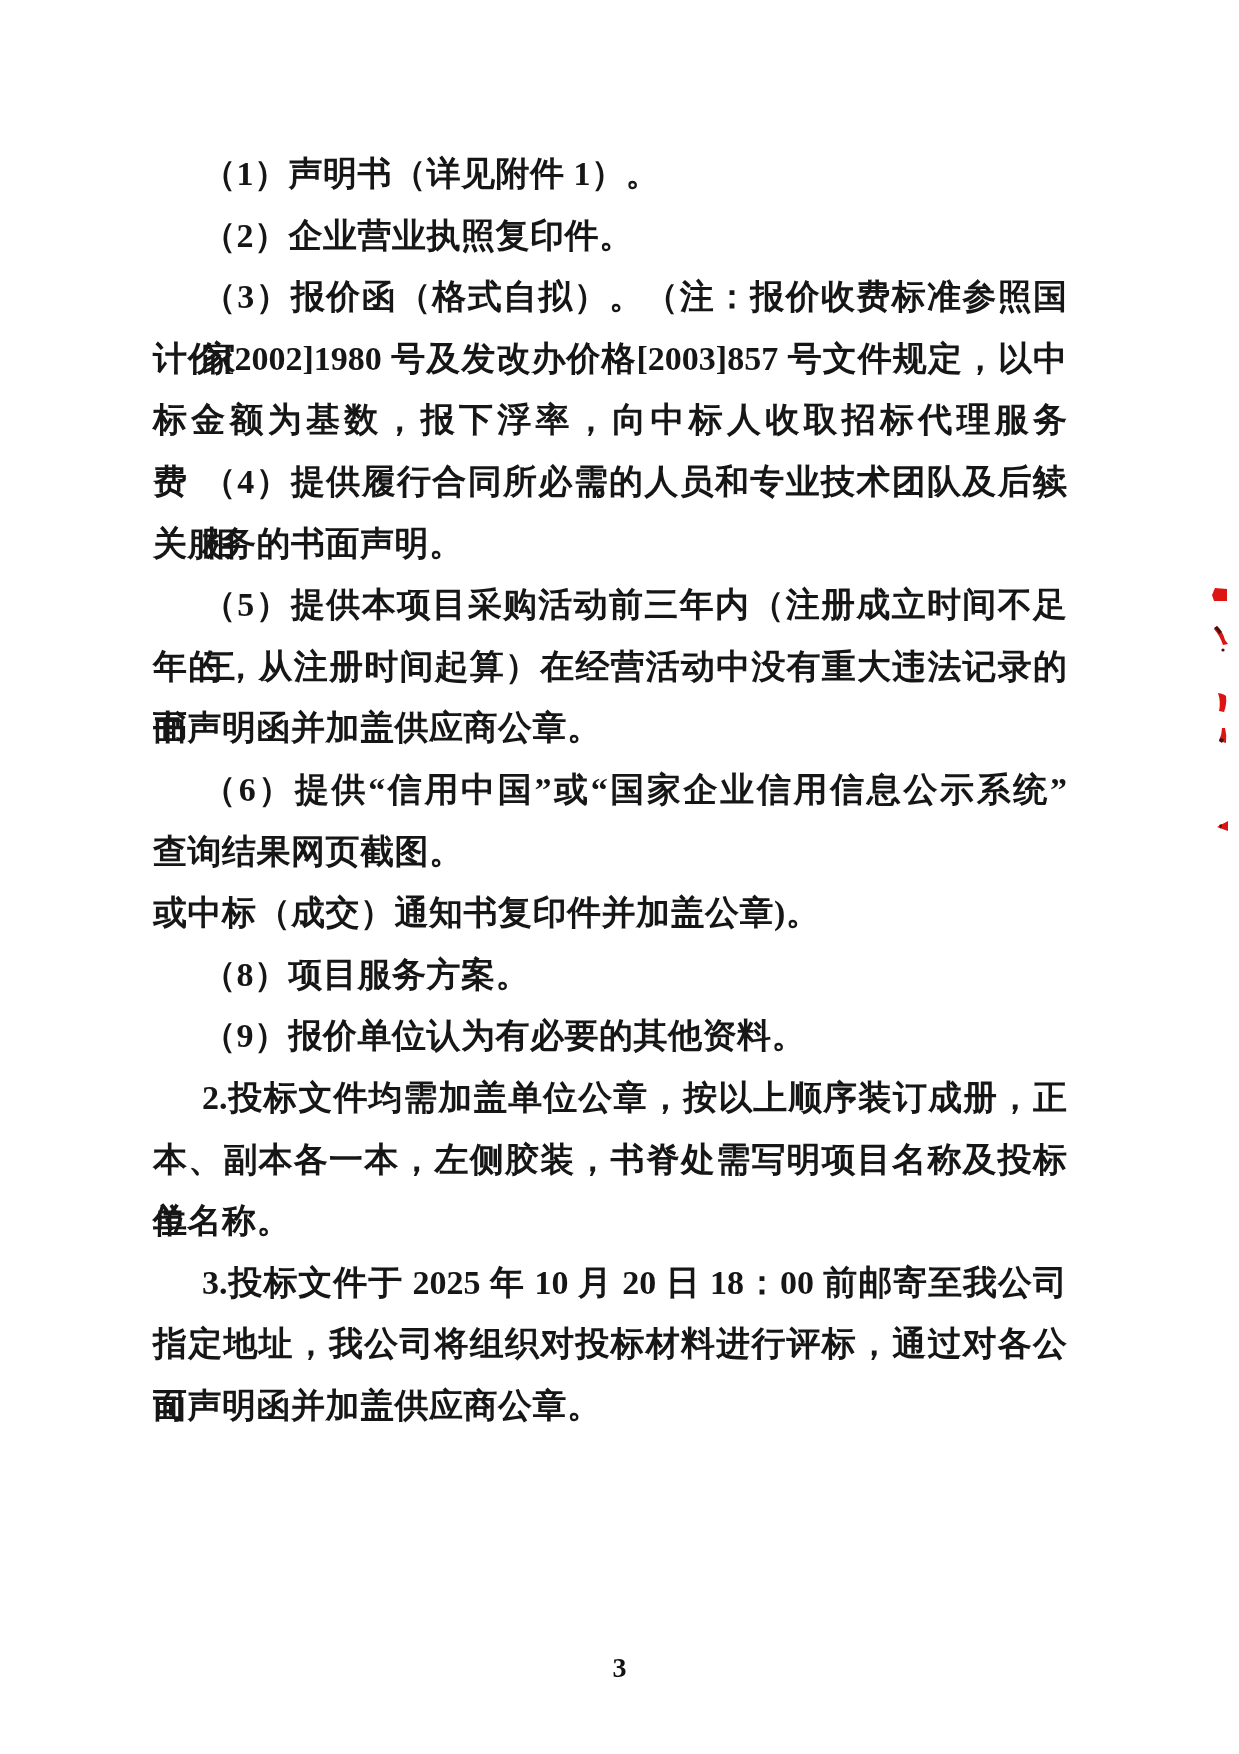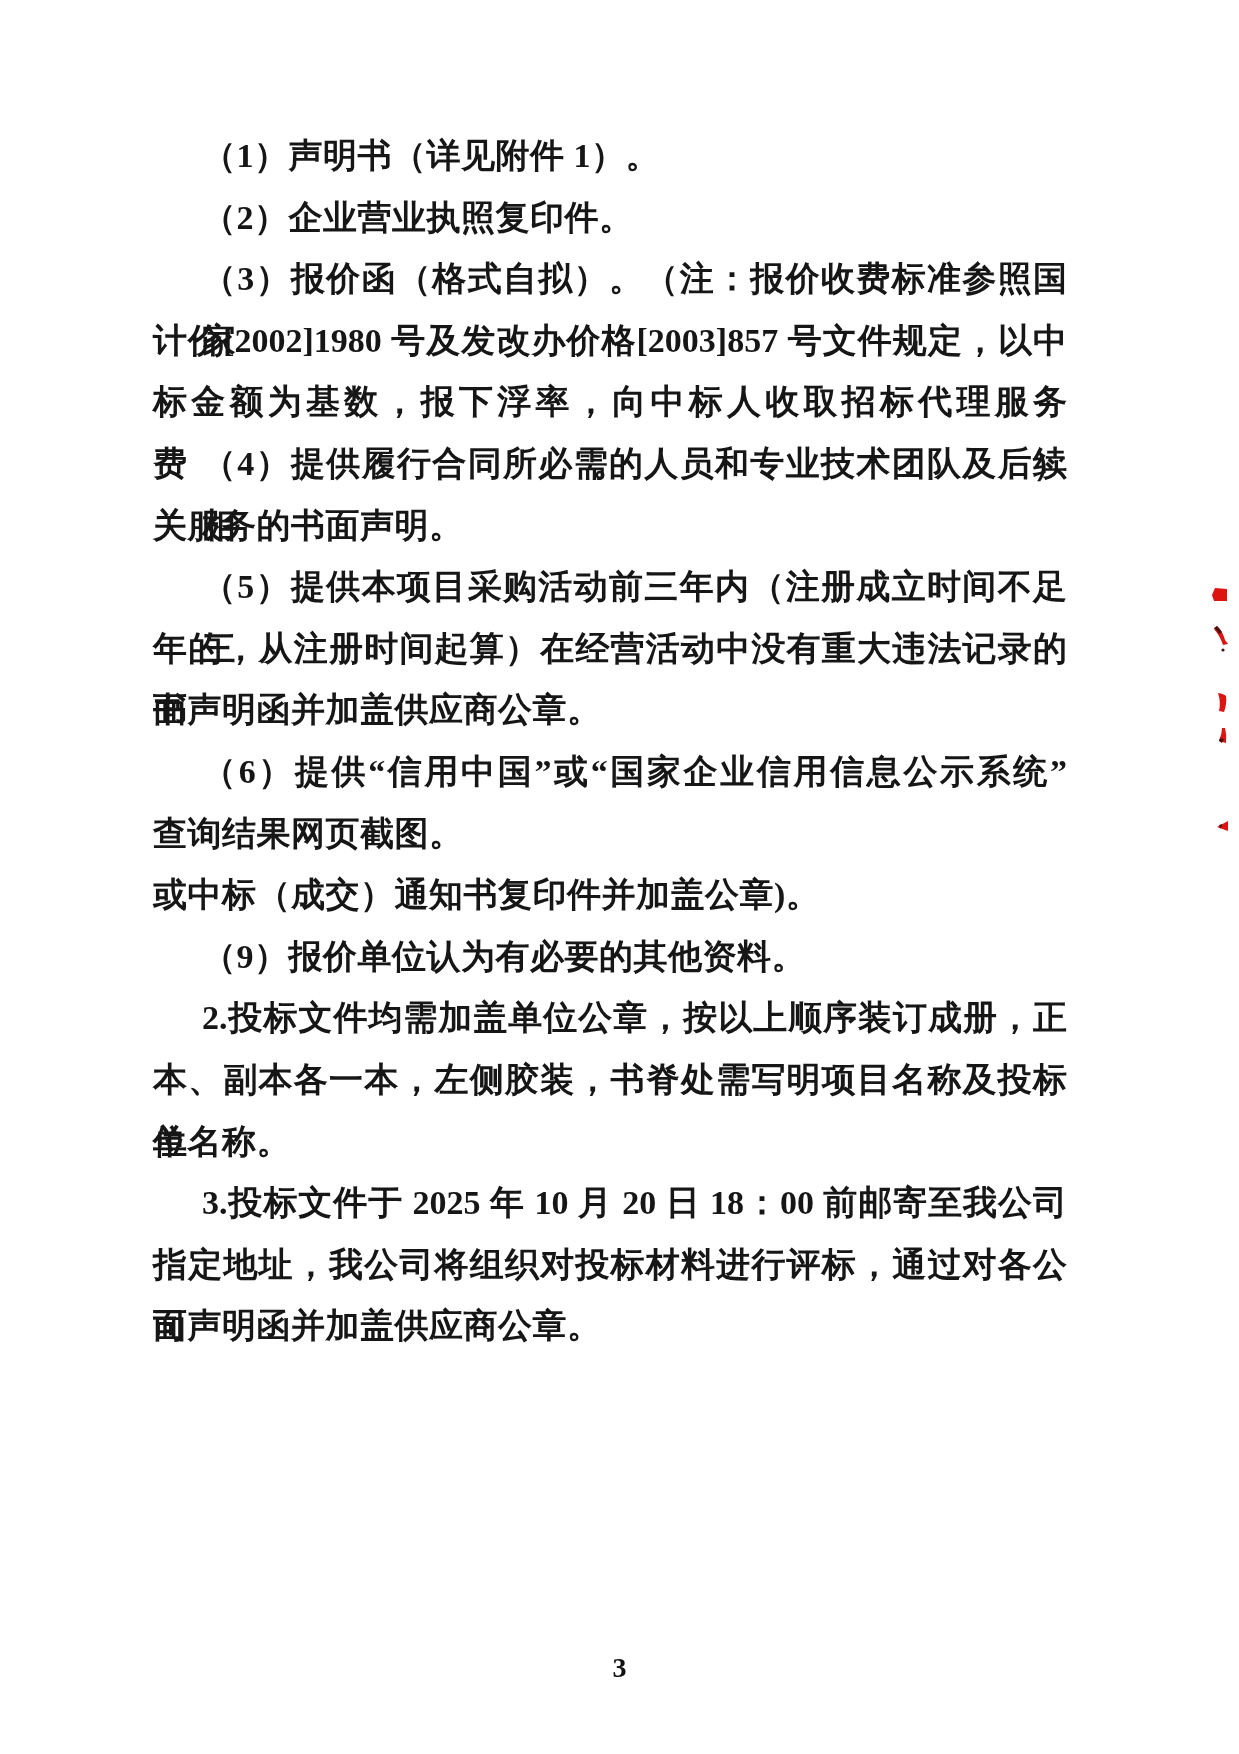--- a/index.html
+++ b/index.html
@@ -12,21 +12,21 @@
     width: 1239px;
     height: 1754px;
     background: #ffffff;
     overflow: hidden;
     font-family: "Liberation Serif", "DejaVu Serif", serif;
     color: #161616;
   }
   .content {
     position: absolute;
     left: 153px;
-    top: 125px;
+    top: 143px;
     width: 914px;
     font-size: 34px;
     line-height: 61.6px;
     font-weight: 600;
     letter-spacing: 0.5px;
     -webkit-font-smoothing: antialiased;
   }
   .line {
     white-space: nowrap;
     height: 61.6px;
@@ -74,20 +74,21 @@
       <div class="line fill">计价[2002]1980 号及发改办价格[2003]857 号文件规定，以中</div>
       <div class="line fill">标金额为基数，报下浮率，向中标人收取招标代理服务费。）</div>
       <div class="line indent fill">（4）提供履行合同所必需的人员和专业技术团队及后续相</div>
       <div class="line">关服务的书面声明。</div>
       <div class="line indent fill">（5）提供本项目采购活动前三年内（注册成立时间不足三</div>
       <div class="line fill">年的，从注册时间起算）在经营活动中没有重大违法记录的书</div>
       <div class="line">面声明函并加盖供应商公章。</div>
       <div class="line indent fill">（6）提供“信用中国”或“国家企业信用信息公示系统”</div>
       <div class="line">查询结果网页截图。</div>
       <div class="line">或中标（成交）通知书复印件并加盖公章)。</div>
+      <div class="line indent">（8）项目服务方案。</div>
       <div class="line indent">（9）报价单位认为有必要的其他资料。</div>
       <div class="line indent fill">2.投标文件均需加盖单位公章，按以上顺序装订成册，正</div>
       <div class="line fill">本、副本各一本，左侧胶装，书脊处需写明项目名称及投标单</div>
       <div class="line">位名称。</div>
       <div class="line indent fill">3.投标文件于 2025 年 10 月 20 日 18：00 前邮寄至我公司</div>
       <div class="line fill">指定地址，我公司将组织对投标材料进行评标，通过对各公司</div>
       <div class="line">面声明函并加盖供应商公章。</div>
     </div>
 
   <div class="page-number">3</div>

